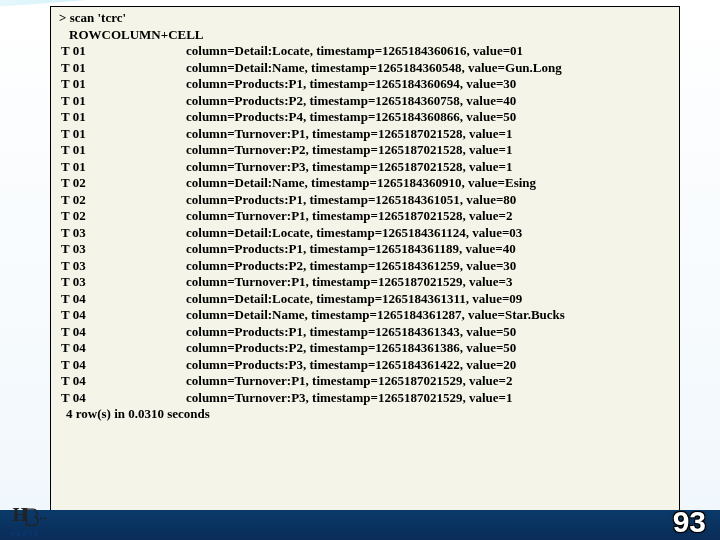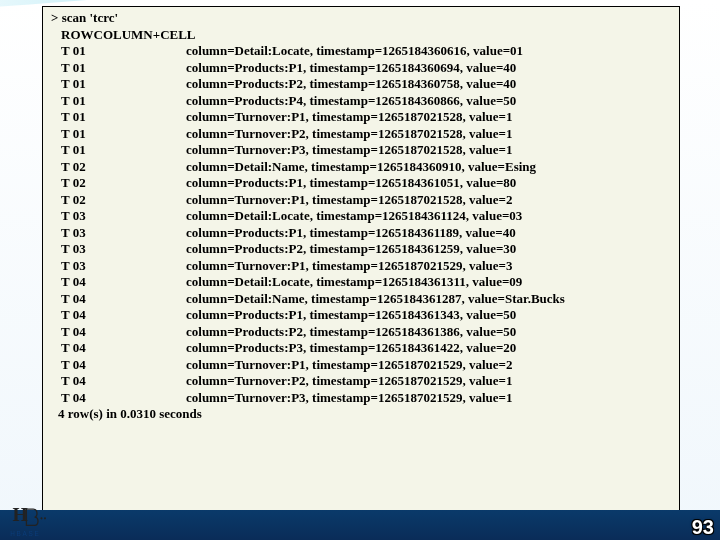--- a/index.html
+++ b/index.html
@@ -1,64 +1,64 @@
 <!DOCTYPE html>
 <html><head>
 <meta charset="utf-8">
 <style>
   html,body{margin:0;padding:0;width:720px;height:540px;overflow:hidden;font-family:Arial,Helvetica,sans-serif;background:#fff}
   .slide{position:relative;width:720px;height:540px;background:linear-gradient(to bottom,#ffffff 0%,#f0f7fc 100%)}
   .swoosh{position:absolute;top:-120px;right:-60px;width:880px;height:200px;transform:rotate(-6deg);pointer-events:none}
   .swoosh:before,.swoosh:after{content:"";position:absolute;left:0;right:0;height:28px;border-radius:50%/50%}
   .swoosh:before{top:40px;background:linear-gradient(90deg,rgba(0,136,204,0) 0%,rgba(0,136,204,.55) 30%,rgba(0,92,160,.8) 60%,rgba(0,136,204,0) 100%)}
   .swoosh:after{top:68px;background:linear-gradient(90deg,rgba(0,180,220,0) 0%,rgba(0,180,220,.35) 40%,rgba(120,210,240,.6) 70%,rgba(0,180,220,0) 100%)}
-  .term{position:absolute;top:6px;left:42px;right:40px;height:498px;border:1.5px solid #000;background:#f4f5e8;padding:3px 9px 3px 8px;overflow:hidden}
+  .term{position:absolute;top:6px;left:50px;right:40px;height:498px;border:1.5px solid #000;background:#f4f5e8;padding:3px 9px 3px 8px;overflow:hidden}
   .line{white-space:nowrap;font-family:"Times New Roman",Times,serif;font-size:13px;font-weight:bold;line-height:16.5px;color:#000}
   .row-cell{margin-left:10px}
-  .data-line{margin-left:10px}
+  .data-line{margin-left:2px}
   .data-line .col{display:inline-block;width:125px}
   .footer-line{margin-left:7px}
   .bottombar{position:absolute;left:0;right:0;bottom:0;height:30px;background:linear-gradient(to bottom,#0a3a6a 0%,#0a2c58 100%)}
   .logo{position:absolute;left:8px;bottom:-2px;width:60px;height:38px;display:flex;align-items:center;justify-content:center}
   .logo svg{width:58px;height:36px}
-  .pagenum{position:absolute;right:6px;bottom:1px;font-family:Arial,Helvetica,sans-serif;font-weight:900;font-size:20px;color:#fff;text-shadow:-1px -1px 0 #000,1px -1px 0 #000,-1px 1px 0 #000,1px 1px 0 #000,0 0 3px rgba(0,0,0,.6)}
+  .pagenum{position:absolute;right:14px;bottom:1px;font-family:Arial,Helvetica,sans-serif;font-weight:900;font-size:30px;color:#fff;text-shadow:-1px -1px 0 #000,1px -1px 0 #000,-1px 1px 0 #000,1px 1px 0 #000,0 0 3px rgba(0,0,0,.6)}
 </style>
 </head>
 <body>
 
 <div class="slide">
   <div class="swoosh"></div>
 
   <div class="term">
     <div class="line">&gt; scan 'tcrc'</div>
     <div class="line row-cell">
       <span class="col">ROW</span><span>COLUMN+CELL</span>
     </div>
     <div id="rows-container">
         <div class="line data-line"><span class="col">T 01</span><span>column=Detail:Locate, timestamp=1265184360616, value=01</span></div>
-        <div class="line data-line"><span class="col">T 01</span><span>column=Products:P1, timestamp=1265184360694, value=40</span></div>
+        <div class="line data-line"><span class="col">T 01</span><span>column=Detail:Name, timestamp=1265184360548, value=Gun.Long</span></div>
+        <div class="line data-line"><span class="col">T 01</span><span>column=Products:P1, timestamp=1265184360694, value=30</span></div>
         <div class="line data-line"><span class="col">T 01</span><span>column=Products:P2, timestamp=1265184360758, value=40</span></div>
         <div class="line data-line"><span class="col">T 01</span><span>column=Products:P4, timestamp=1265184360866, value=50</span></div>
         <div class="line data-line"><span class="col">T 01</span><span>column=Turnover:P1, timestamp=1265187021528, value=1</span></div>
         <div class="line data-line"><span class="col">T 01</span><span>column=Turnover:P2, timestamp=1265187021528, value=1</span></div>
         <div class="line data-line"><span class="col">T 01</span><span>column=Turnover:P3, timestamp=1265187021528, value=1</span></div>
         <div class="line data-line"><span class="col">T 02</span><span>column=Detail:Name, timestamp=1265184360910, value=Esing</span></div>
         <div class="line data-line"><span class="col">T 02</span><span>column=Products:P1, timestamp=1265184361051, value=80</span></div>
         <div class="line data-line"><span class="col">T 02</span><span>column=Turnover:P1, timestamp=1265187021528, value=2</span></div>
         <div class="line data-line"><span class="col">T 03</span><span>column=Detail:Locate, timestamp=1265184361124, value=03</span></div>
         <div class="line data-line"><span class="col">T 03</span><span>column=Products:P1, timestamp=1265184361189, value=40</span></div>
         <div class="line data-line"><span class="col">T 03</span><span>column=Products:P2, timestamp=1265184361259, value=30</span></div>
         <div class="line data-line"><span class="col">T 03</span><span>column=Turnover:P1, timestamp=1265187021529, value=3</span></div>
         <div class="line data-line"><span class="col">T 04</span><span>column=Detail:Locate, timestamp=1265184361311, value=09</span></div>
         <div class="line data-line"><span class="col">T 04</span><span>column=Detail:Name, timestamp=1265184361287, value=Star.Bucks</span></div>
         <div class="line data-line"><span class="col">T 04</span><span>column=Products:P1, timestamp=1265184361343, value=50</span></div>
         <div class="line data-line"><span class="col">T 04</span><span>column=Products:P2, timestamp=1265184361386, value=50</span></div>
         <div class="line data-line"><span class="col">T 04</span><span>column=Products:P3, timestamp=1265184361422, value=20</span></div>
         <div class="line data-line"><span class="col">T 04</span><span>column=Turnover:P1, timestamp=1265187021529, value=2</span></div>
-        <div class="line data-line"><span class="col">T 04</span><span>column=Turnover:P2, timestamp=1265187021529, value=1</span></div>
         <div class="line data-line"><span class="col">T 04</span><span>column=Turnover:P3, timestamp=1265187021529, value=1</span></div>
       </div>
     <div class="line footer-line">4 row(s) in 0.0310 seconds</div>
   </div>
 
   <div class="bottombar"></div>
 
   <div class="logo">
     <svg viewBox="0 0 100 60">
       <text x="6" y="26" font-family="Georgia,Times,serif" font-size="34" font-weight="bold" fill="#222">H</text>

